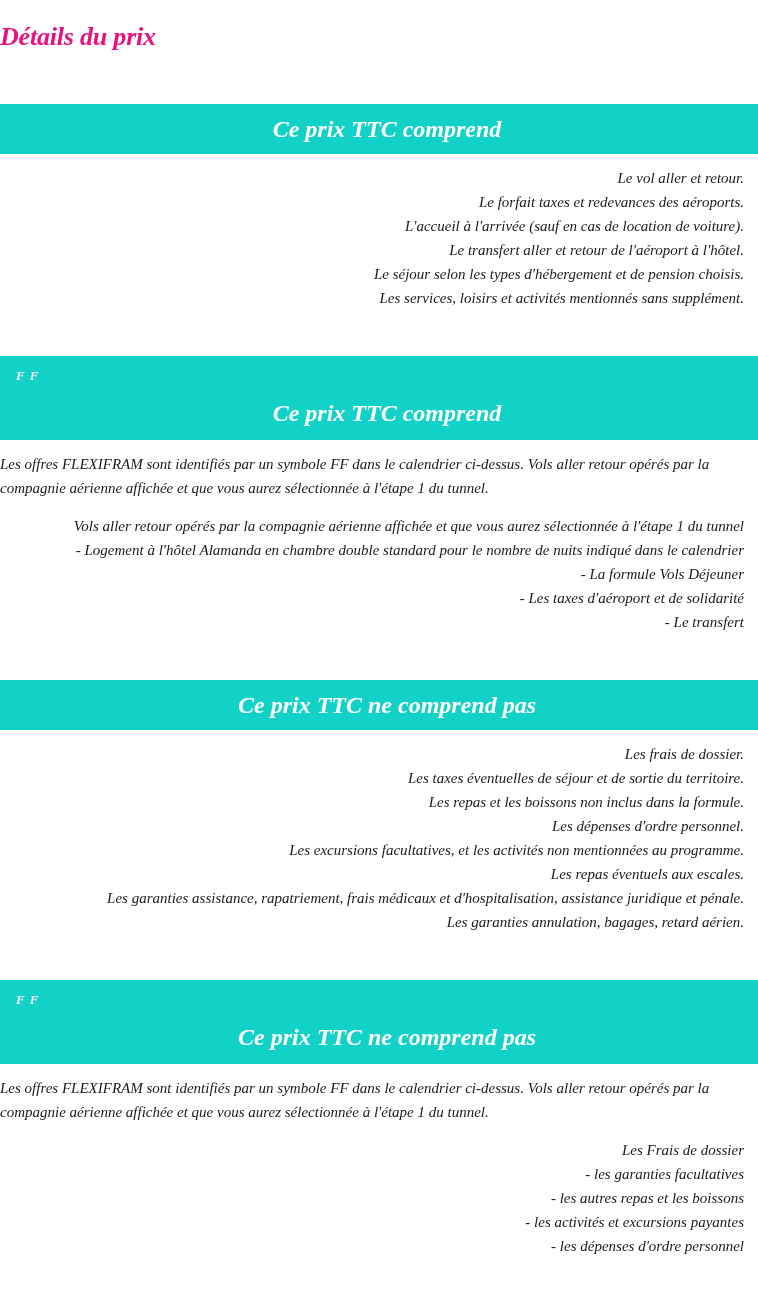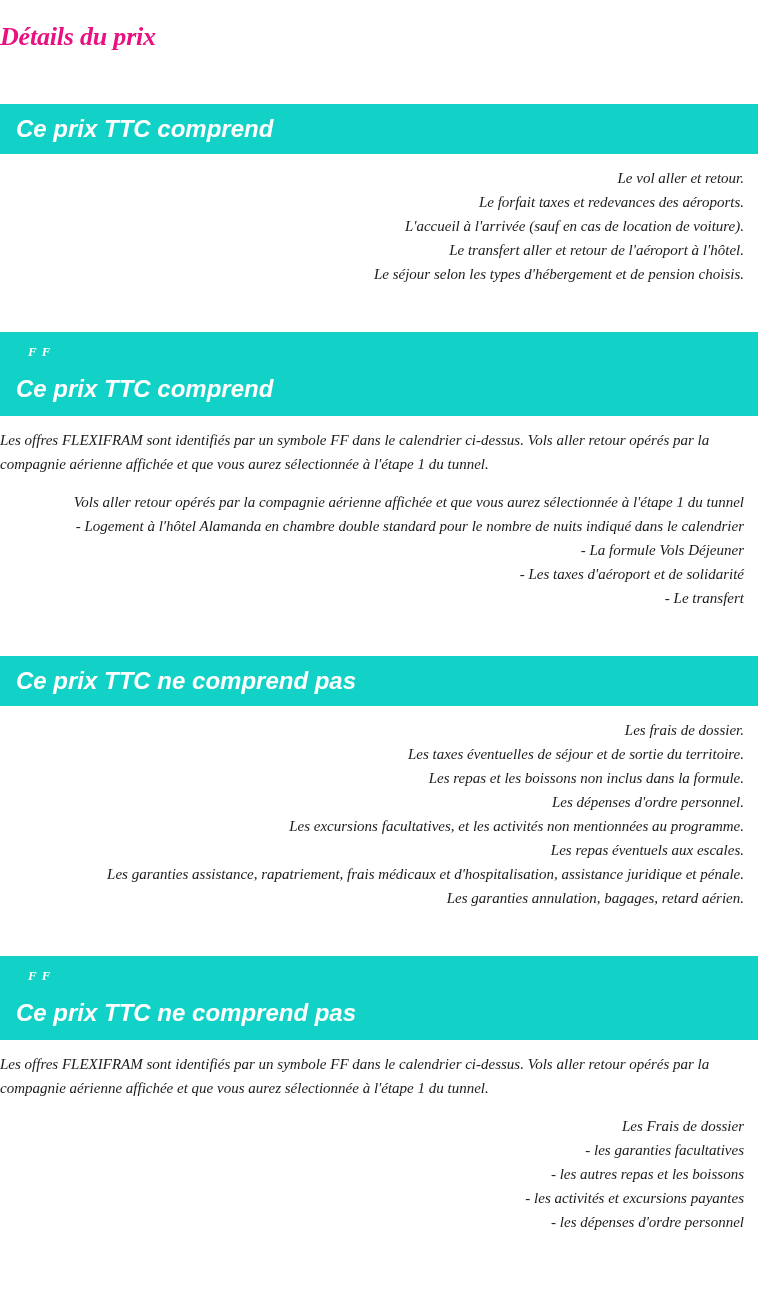--- a/index.html
+++ b/index.html
@@ -37,36 +37,37 @@
     width: 758px;
     box-sizing: border-box;
   }
   .band.simple {
     padding: 10px 0 10px 16px;
   }
   .band.flexi {
     padding: 12px 0 12px 16px;
   }
   .band-title {
-    font-family: Liberation Sans, sans-serif;
+    font-family: Liberation Serif, serif;
     font-style: italic;
     font-weight: bold;
     font-size: 24px;
     line-height: 30px;
     margin: 0;
     color: #ffffff;
+    text-align: center;
   }
   .flexi-mark {
     font-family: "Liberation Serif", serif;
     font-style: italic;
     font-weight: bold;
     font-size: 13px;
     line-height: 16px;
     color: #ffffff;
-    margin: 0 0 14px 12px;
+    margin: 0 0 14px 0;
     letter-spacing: 1px;
   }
   .body-block {
     padding: 12px 14px 0 0;
   }
   .body-line {
     font-family: "Liberation Serif", serif;
     font-style: italic;
     font-size: 15px;
     line-height: 24px;
@@ -97,20 +98,21 @@
   <div class="band simple">
     <div class="band-title">Ce prix TTC comprend</div>
   </div>
   <div class="body-block">
     <div class="list-block">
       <p class="body-line">Le vol aller et retour.</p>
       <p class="body-line">Le forfait taxes et redevances des aéroports.</p>
       <p class="body-line">L'accueil à l'arrivée (sauf en cas de location de voiture).</p>
       <p class="body-line">Le transfert aller et retour de l'aéroport à l'hôtel.</p>
       <p class="body-line">Le séjour selon les types d'hébergement et de pension choisis.</p>
+      <p class="body-line">Les services, loisirs et activités mentionnés sans supplément.</p>
     </div>
   </div>
 
   <div class="spacer-md"></div>
 
   <div class="band flexi">
     <div class="flexi-mark">F F</div>
     <div class="band-title">Ce prix TTC comprend</div>
   </div>
   <div class="body-block">

